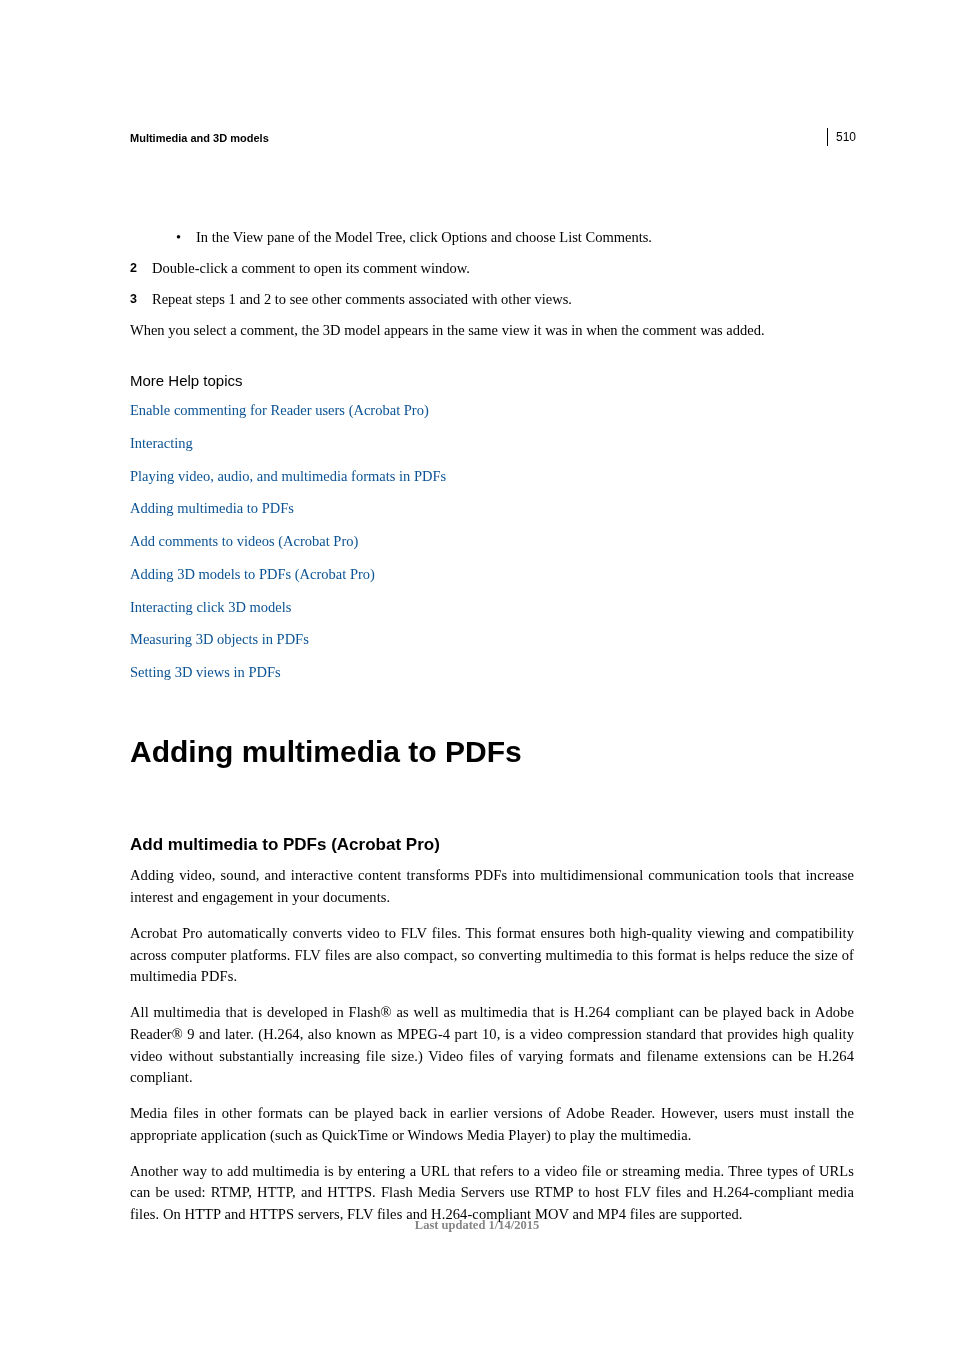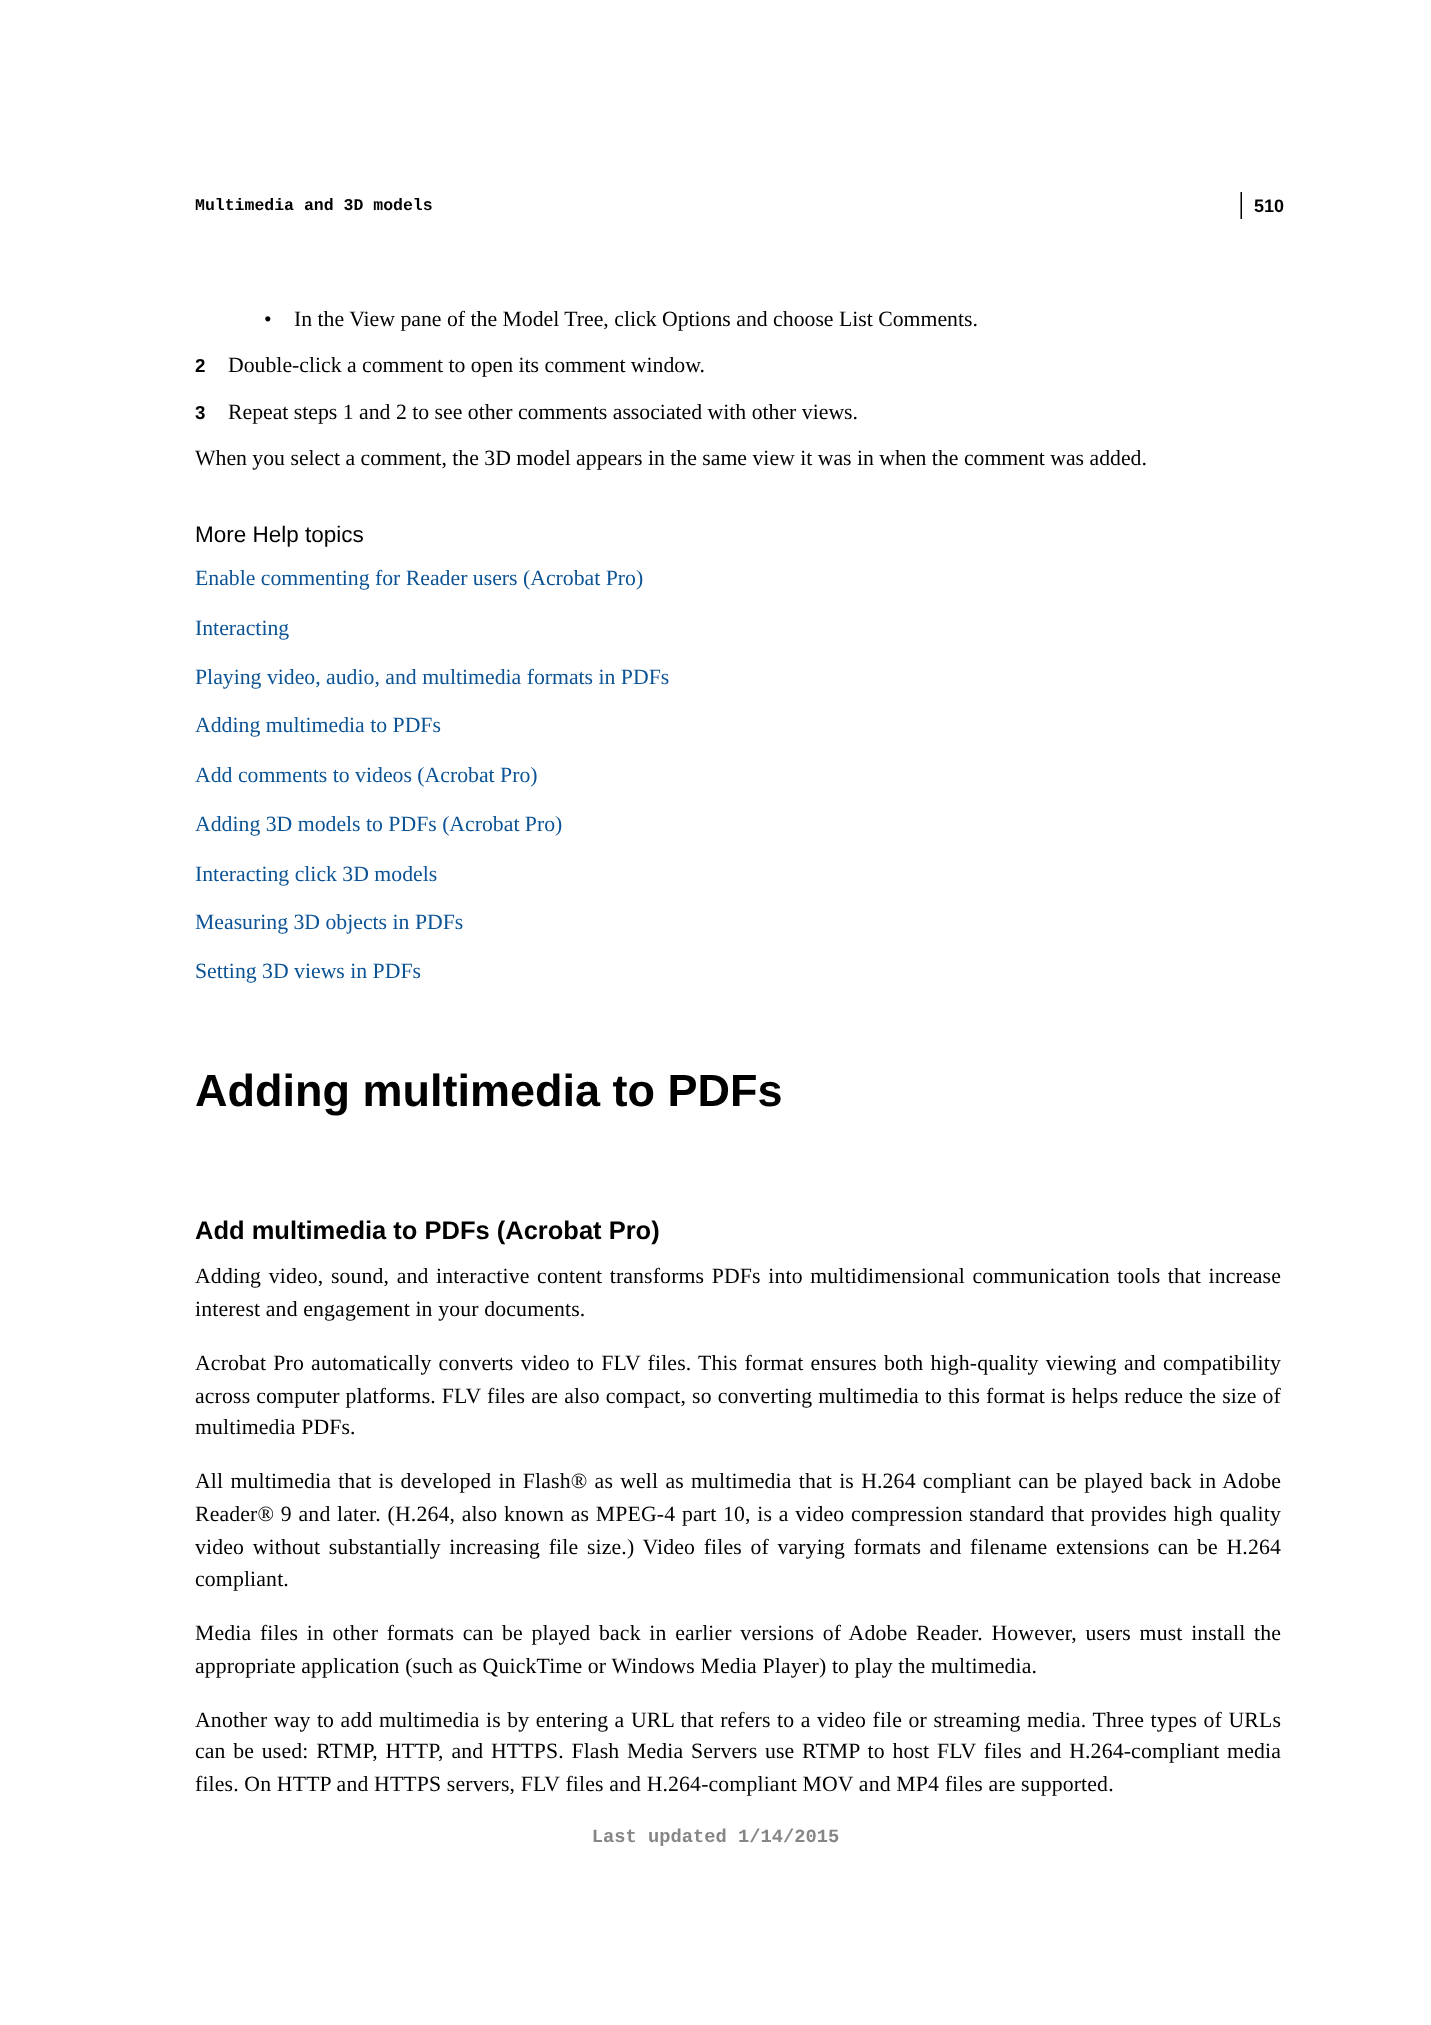--- a/index.html
+++ b/index.html
@@ -15,33 +15,33 @@
   }
   .page {
     padding: 130px 100px 0 130px;
     position: relative;
   }
   .page-number {
     position: absolute;
     top: 128px;
     right: 98px;
     font-family: "Myriad Pro", "Segoe UI", Arial, sans-serif;
-    font-weight: 700;
+    font-weight: 400;
     font-size: 12px;
     color: #000;
     border-left: 1px solid #000;
     padding-left: 8px;
     line-height: 1.5;
   }
   .section-header {
-    font-family: Liberation Mono, monospace;
+    font-family: Liberation Sans, sans-serif;
     font-weight: 700;
     font-size: 11px;
     color: #000;
-    margin-bottom: 56px;
+    margin-bottom: 80px;
   }
   .bullet-line {
     display: flex;
     margin-left: 46px;
     margin-bottom: 10px;
   }
   .bullet-mark {
     width: 20px;
     flex-shrink: 0;
   }
@@ -90,21 +90,21 @@
     margin-bottom: 14px;
     text-align: justify;
     letter-spacing: 0.1px;
   }
   .footer {
     position: absolute;
     bottom: 115px;
     left: 0;
     right: 0;
     text-align: center;
-    font-family: Liberation Mono, monospace;
+    font-family: Liberation Serif, serif;
     font-weight: 700;
     font-size: 12.5px;
     color: #868686;
   }
 </style>
 </head>
 <body>
 
 <div class="page">
 

